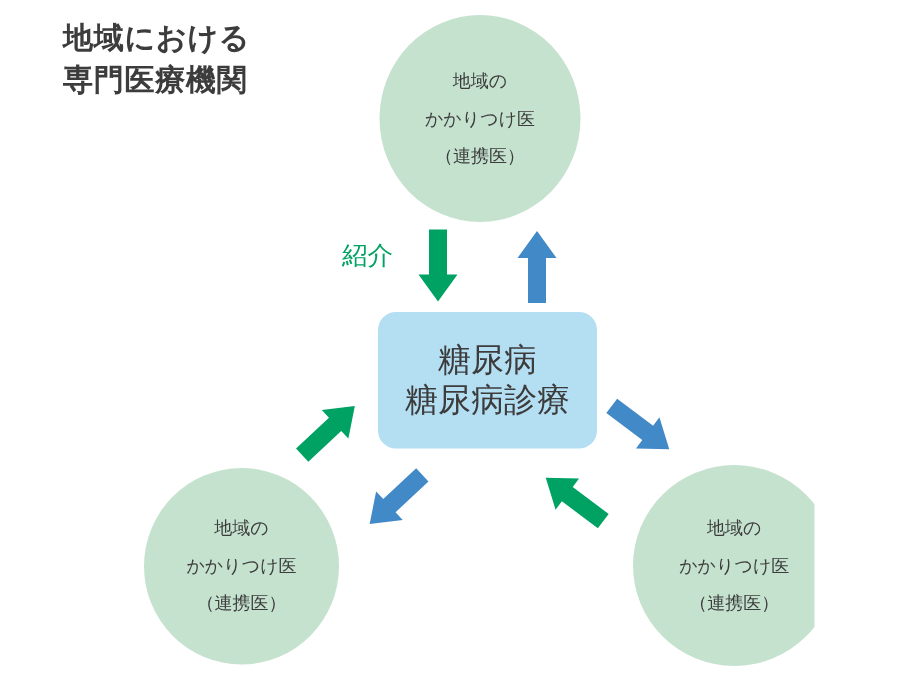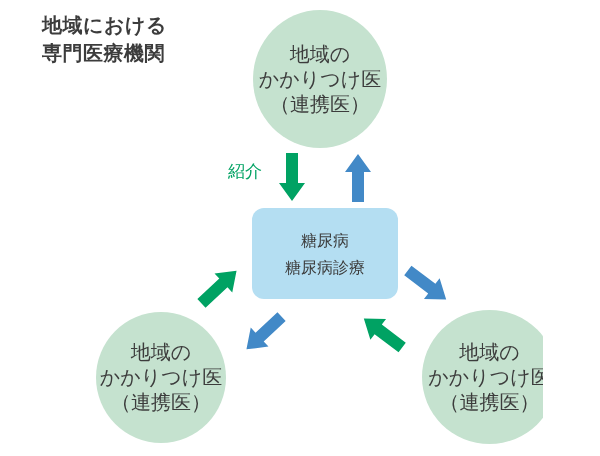--- a/index.html
+++ b/index.html
@@ -28,41 +28,41 @@
   }
   .circle {
     position: absolute;
     border-radius: 50%;
     background: var(--circle-fill, #c5e2cf);
     display: flex;
     flex-direction: column;
     align-items: center;
     justify-content: center;
     text-align: center;
-    font-size: 20px;
+    font-size: 12px;
     line-height: 25px;
     color: var(--text, #3c3c3c);
   }
   .circle.top          { left: 253px; top: 10px;  width: 134px; height: 138px; }
   .circle.bottom-left  { left: 96px;  top: 312px; width: 130px; height: 131px; }
   .circle.bottom-right { left: 422px; top: 310px; width: 135px; height: 134px; }
   .center-box {
     position: absolute;
     left: 252px;
     top: 208px;
     width: 146px;
     height: 91px;
     border-radius: 12px;
     background: var(--box-fill, #b4def2);
     display: flex;
     flex-direction: column;
     align-items: center;
     justify-content: center;
     text-align: center;
-    font-size: 16px;
+    font-size: 22px;
     line-height: 27px;
     color: var(--text, #3c3c3c);
   }
   .flow-label {
     position: absolute;
     top: 160px;
     font-size: 17px;
     line-height: 23px;
     font-weight: 500;
   }

